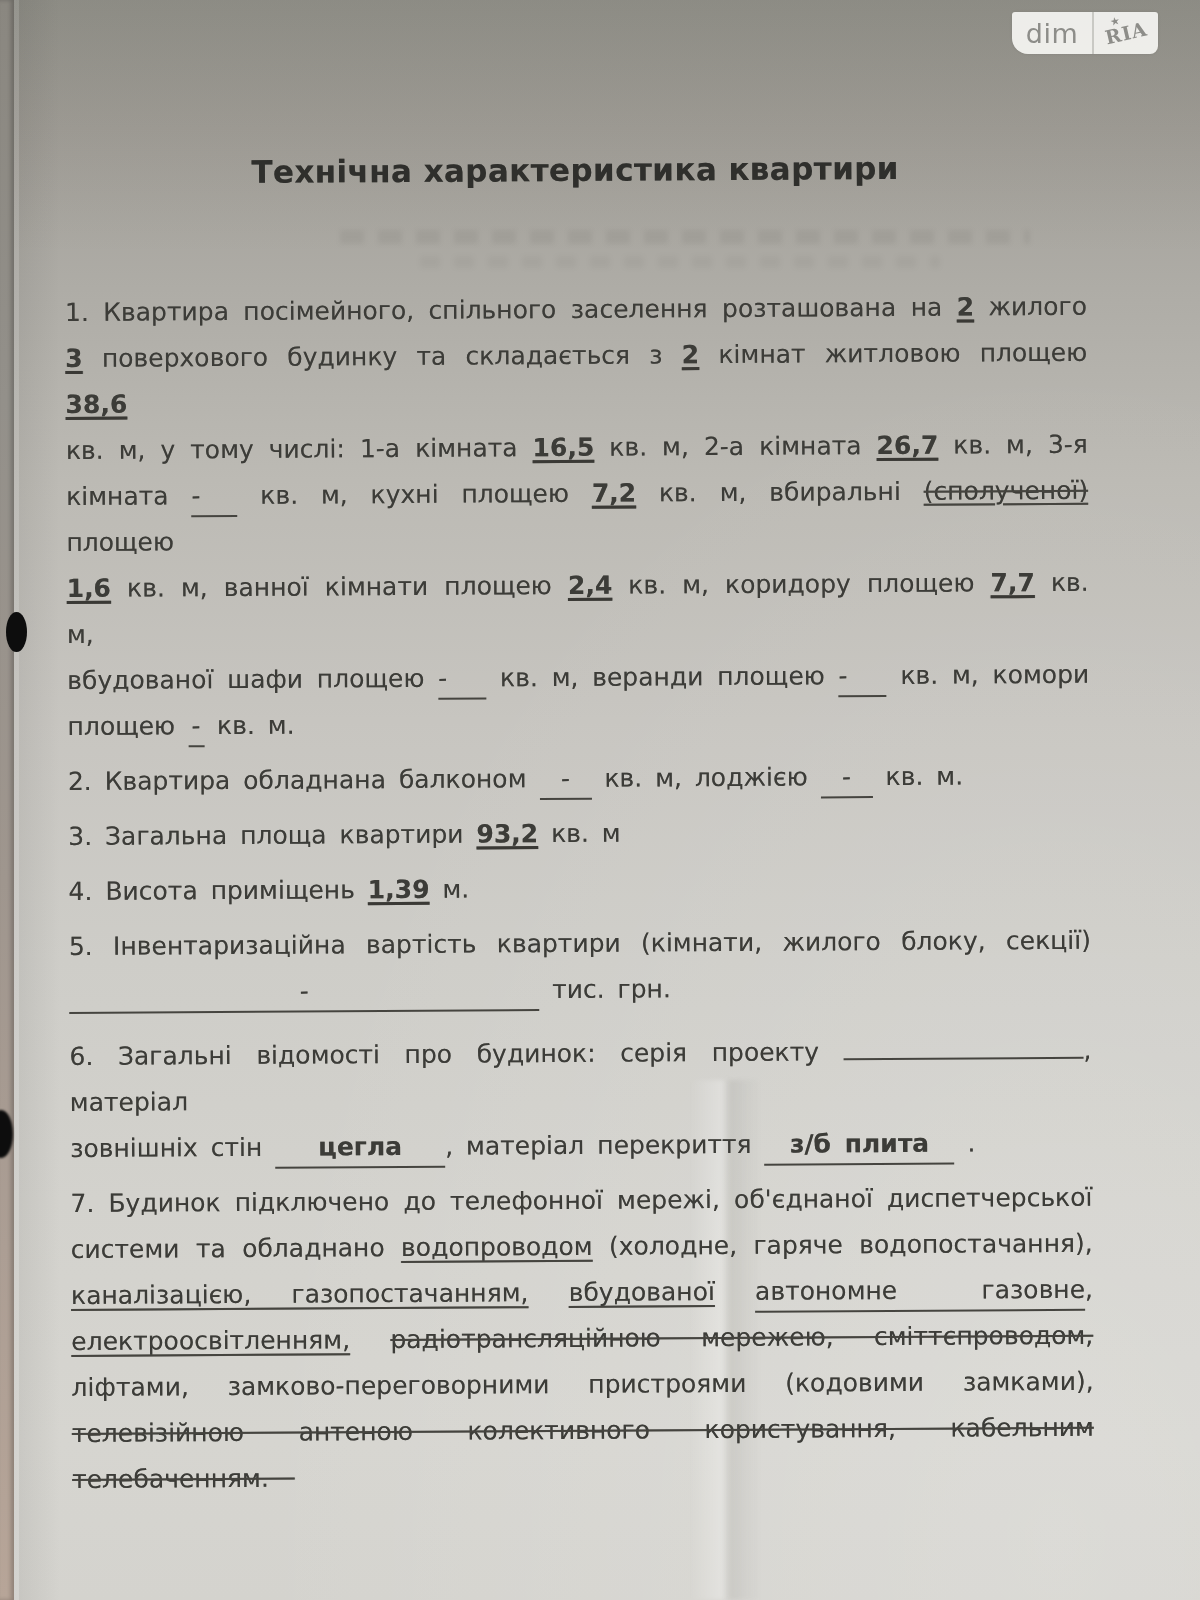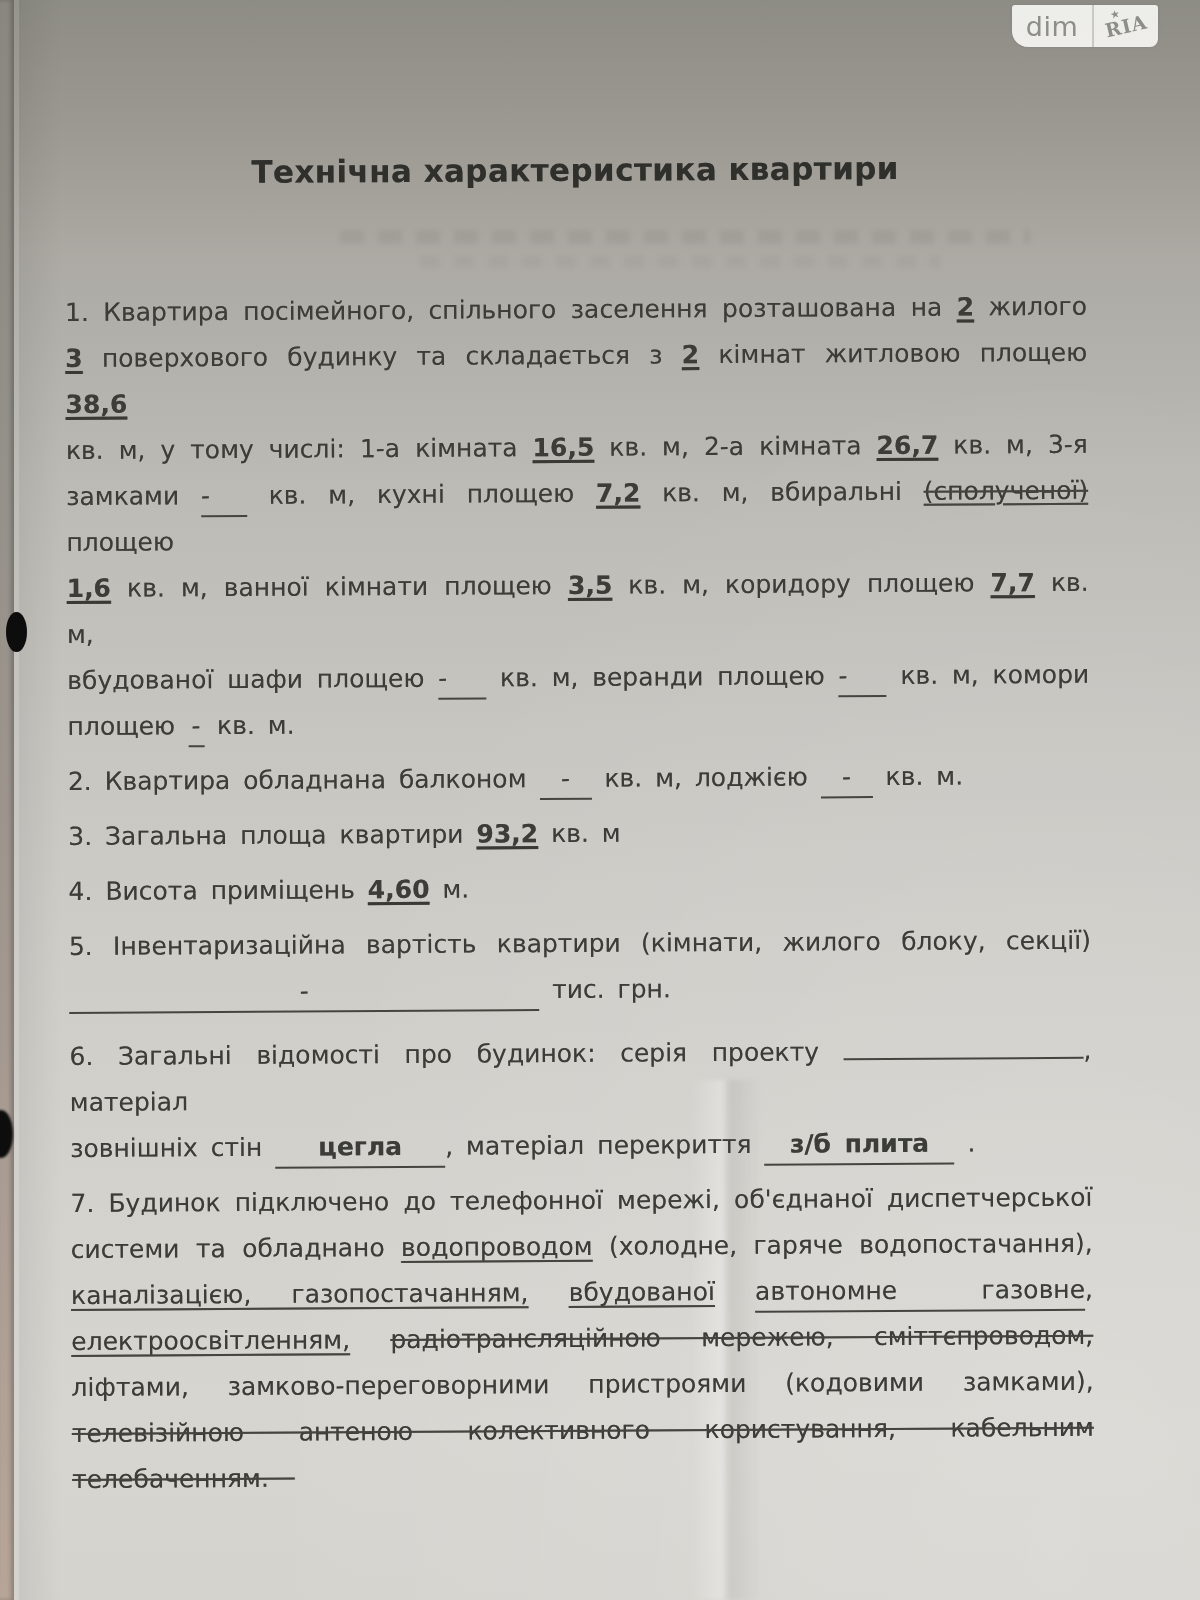--- a/index.html
+++ b/index.html
@@ -23,21 +23,21 @@
     background:linear-gradient(90deg,transparent,rgba(255,255,255,0.28) 45%,rgba(110,110,105,0.12) 58%,transparent);
     filter:blur(2px);}
   .ghost{position:absolute;left:340px;top:230px;width:690px;height:14px;opacity:.09;filter:blur(2.5px);
     background:repeating-linear-gradient(90deg,#514f4a 0 24px,transparent 24px 38px);}
   .ghost2{position:absolute;left:420px;top:256px;width:520px;height:12px;opacity:.06;filter:blur(2.5px);
     background:repeating-linear-gradient(90deg,#514f4a 0 20px,transparent 20px 34px);}
   .punch{position:absolute;background:#0d0d0d;border-radius:50%;}
   .punch1{left:6px;top:612px;width:21px;height:40px;filter:blur(0.6px);}
   .punch2{left:-11px;top:1110px;width:24px;height:48px;filter:blur(0.8px);}
 
-  .wm{position:absolute;left:1012px;top:5px;width:146px;height:42px;display:flex;
+  .wm{position:absolute;left:1012px;top:12px;width:146px;height:42px;display:flex;
     background:rgba(243,243,240,0.94);border-radius:3px 3px 8px 16px;box-shadow:0 0 3px rgba(0,0,0,0.10);}
   .wm-dim{flex:1.25;display:flex;align-items:center;justify-content:center;
     font-size:27px;color:#8d8d89;border-right:2px solid #c9c9c4;letter-spacing:0.5px;}
   .wm-ria{flex:1;display:flex;align-items:center;justify-content:center;position:relative;}
   .wm-ria .txt{font-family:"DejaVu Serif",serif;font-weight:800;font-size:19px;color:#8d8d89;
     transform:rotate(-13deg);letter-spacing:1px;}
   .wm-star{position:absolute;top:3px;left:16px;font-size:11px;color:#8d8d89;transform:rotate(-13deg);}
 
   .doc{position:absolute;left:64px;top:150px;width:1022px;color:#3c3c38;font-size:25px;
     transform:rotate(-0.35deg);transform-origin:top left;
@@ -76,33 +76,33 @@
   </div>
 </div>
 
 <div class="doc">
   <div class="doc-title">Технічна характеристика квартири</div>
   <div id="doc-body">
       <div class="para">
         <div class="line just"><span>1. Квартира посімейного, спільного заселення  розташована на </span><span class="bu">2</span><span> жилого</span></div>
         <div class="line just"><span class="bu">3</span><span> поверхового будинку та складається з </span><span class="bu">2</span><span> кімнат житловою площею </span><span class="bu">38,6</span></div>
         <div class="line just"><span>кв. м, у тому числі: 1-а кімната </span><span class="bu">16,5</span><span> кв. м, 2-а кімната </span><span class="bu">26,7</span><span> кв. м, 3-я</span></div>
-        <div class="line just"><span>замками </span><span class="blank" style="min-width: 46px;">-</span><span> кв. м, кухні площею </span><span class="bu">7,2</span><span> кв. м, вбиральні </span><span class="us">(сполученої)</span><span> площею</span></div>
-        <div class="line just"><span class="bu">1,6</span><span> кв. м, ванної кімнати площею </span><span class="bu">3,5</span><span> кв. м, коридору площею </span><span class="bu">7,7</span><span> кв. м,</span></div>
+        <div class="line just"><span>кімната </span><span class="blank" style="min-width: 46px;">-</span><span> кв. м, кухні площею </span><span class="bu">7,2</span><span> кв. м, вбиральні </span><span class="us">(сполученої)</span><span> площею</span></div>
+        <div class="line just"><span class="bu">1,6</span><span> кв. м, ванної кімнати площею </span><span class="bu">2,4</span><span> кв. м, коридору площею </span><span class="bu">7,7</span><span> кв. м,</span></div>
         <div class="line just"><span>вбудованої шафи площею </span><span class="blank" style="min-width: 48px;">-</span><span> кв. м, веранди площею </span><span class="blank" style="min-width: 48px;">-</span><span> кв. м, комори</span></div>
         <div class="line"><span>площею </span><span class="blank" style="min-width: 16px;">-</span><span> кв. м.</span></div>
       </div>
       <div class="para">
         <div class="line"><span>2. Квартира обладнана балконом </span><span class="blank" style="min-width: 52px;">-</span><span> кв. м, лоджією </span><span class="blank" style="min-width: 52px;">-</span><span> кв. м.</span></div>
       </div>
       <div class="para">
         <div class="line"><span>3. Загальна площа квартири </span><span class="bu">93,2</span><span> кв. м</span></div>
       </div>
       <div class="para">
-        <div class="line"><span>4. Висота приміщень </span><span class="bu">4,60</span><span> м.</span></div>
+        <div class="line"><span>4. Висота приміщень </span><span class="bu">1,39</span><span> м.</span></div>
       </div>
       <div class="para">
         <div class="line just"><span>5. Інвентаризаційна вартість квартири (кімнати, жилого блоку, секції)</span></div>
         <div class="line"><span class="blank" style="min-width: 470px;">-</span><span> тис. грн.</span></div>
       </div>
       <div class="para">
         <div class="line just"><span>6. Загальні відомості про будинок: серія проекту </span><span class="blank" style="min-width: 240px;"></span><span>, матеріал</span></div>
         <div class="line"><span>зовнішніх стін </span><span class="blank b" style="min-width: 170px;">цегла</span><span>, матеріал перекриття </span><span class="blank b" style="min-width: 190px;">з/б плита</span><span> .</span></div>
       </div>
       <div class="para">

